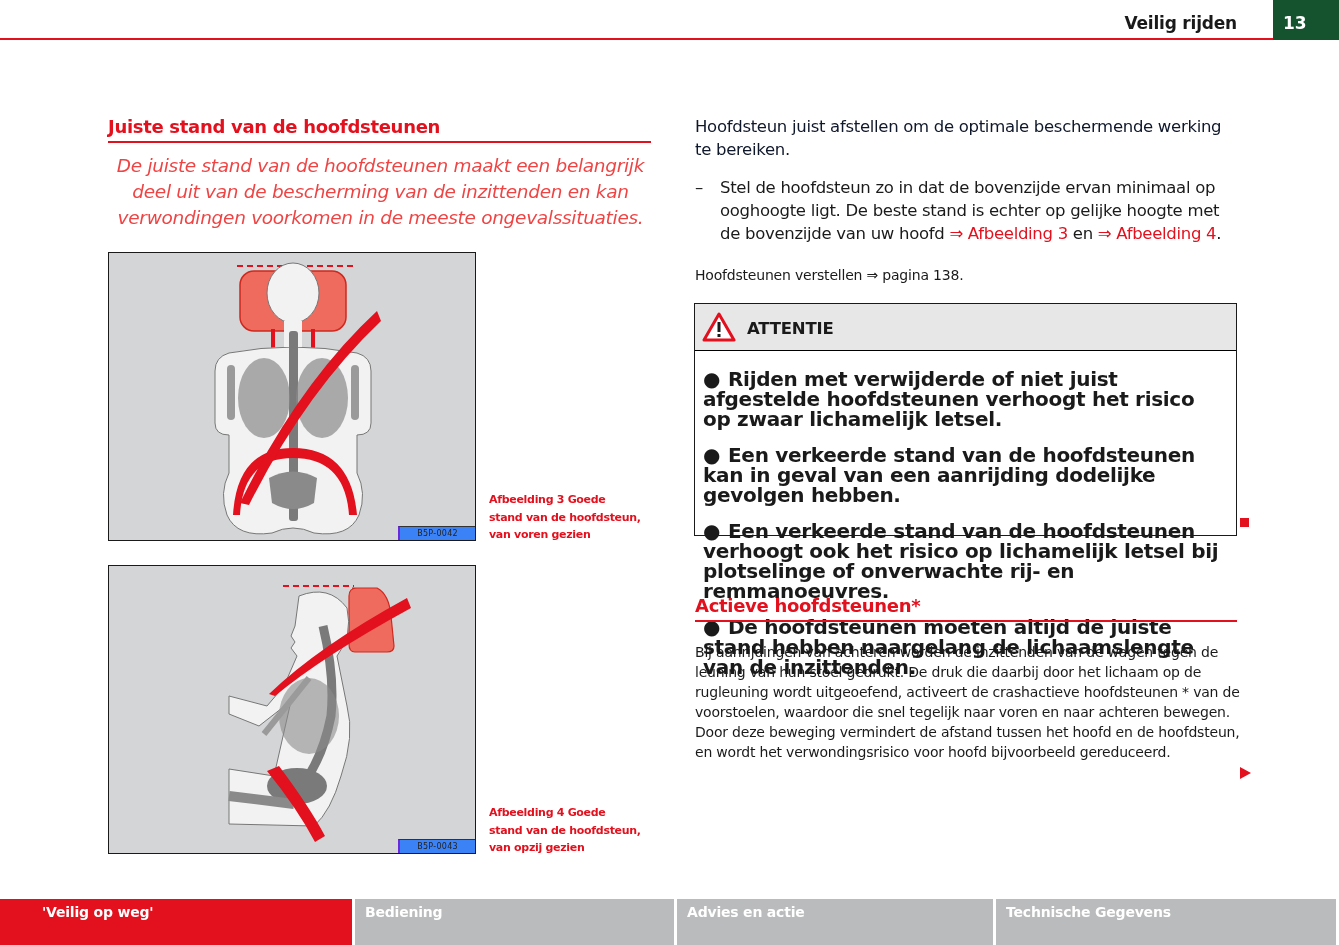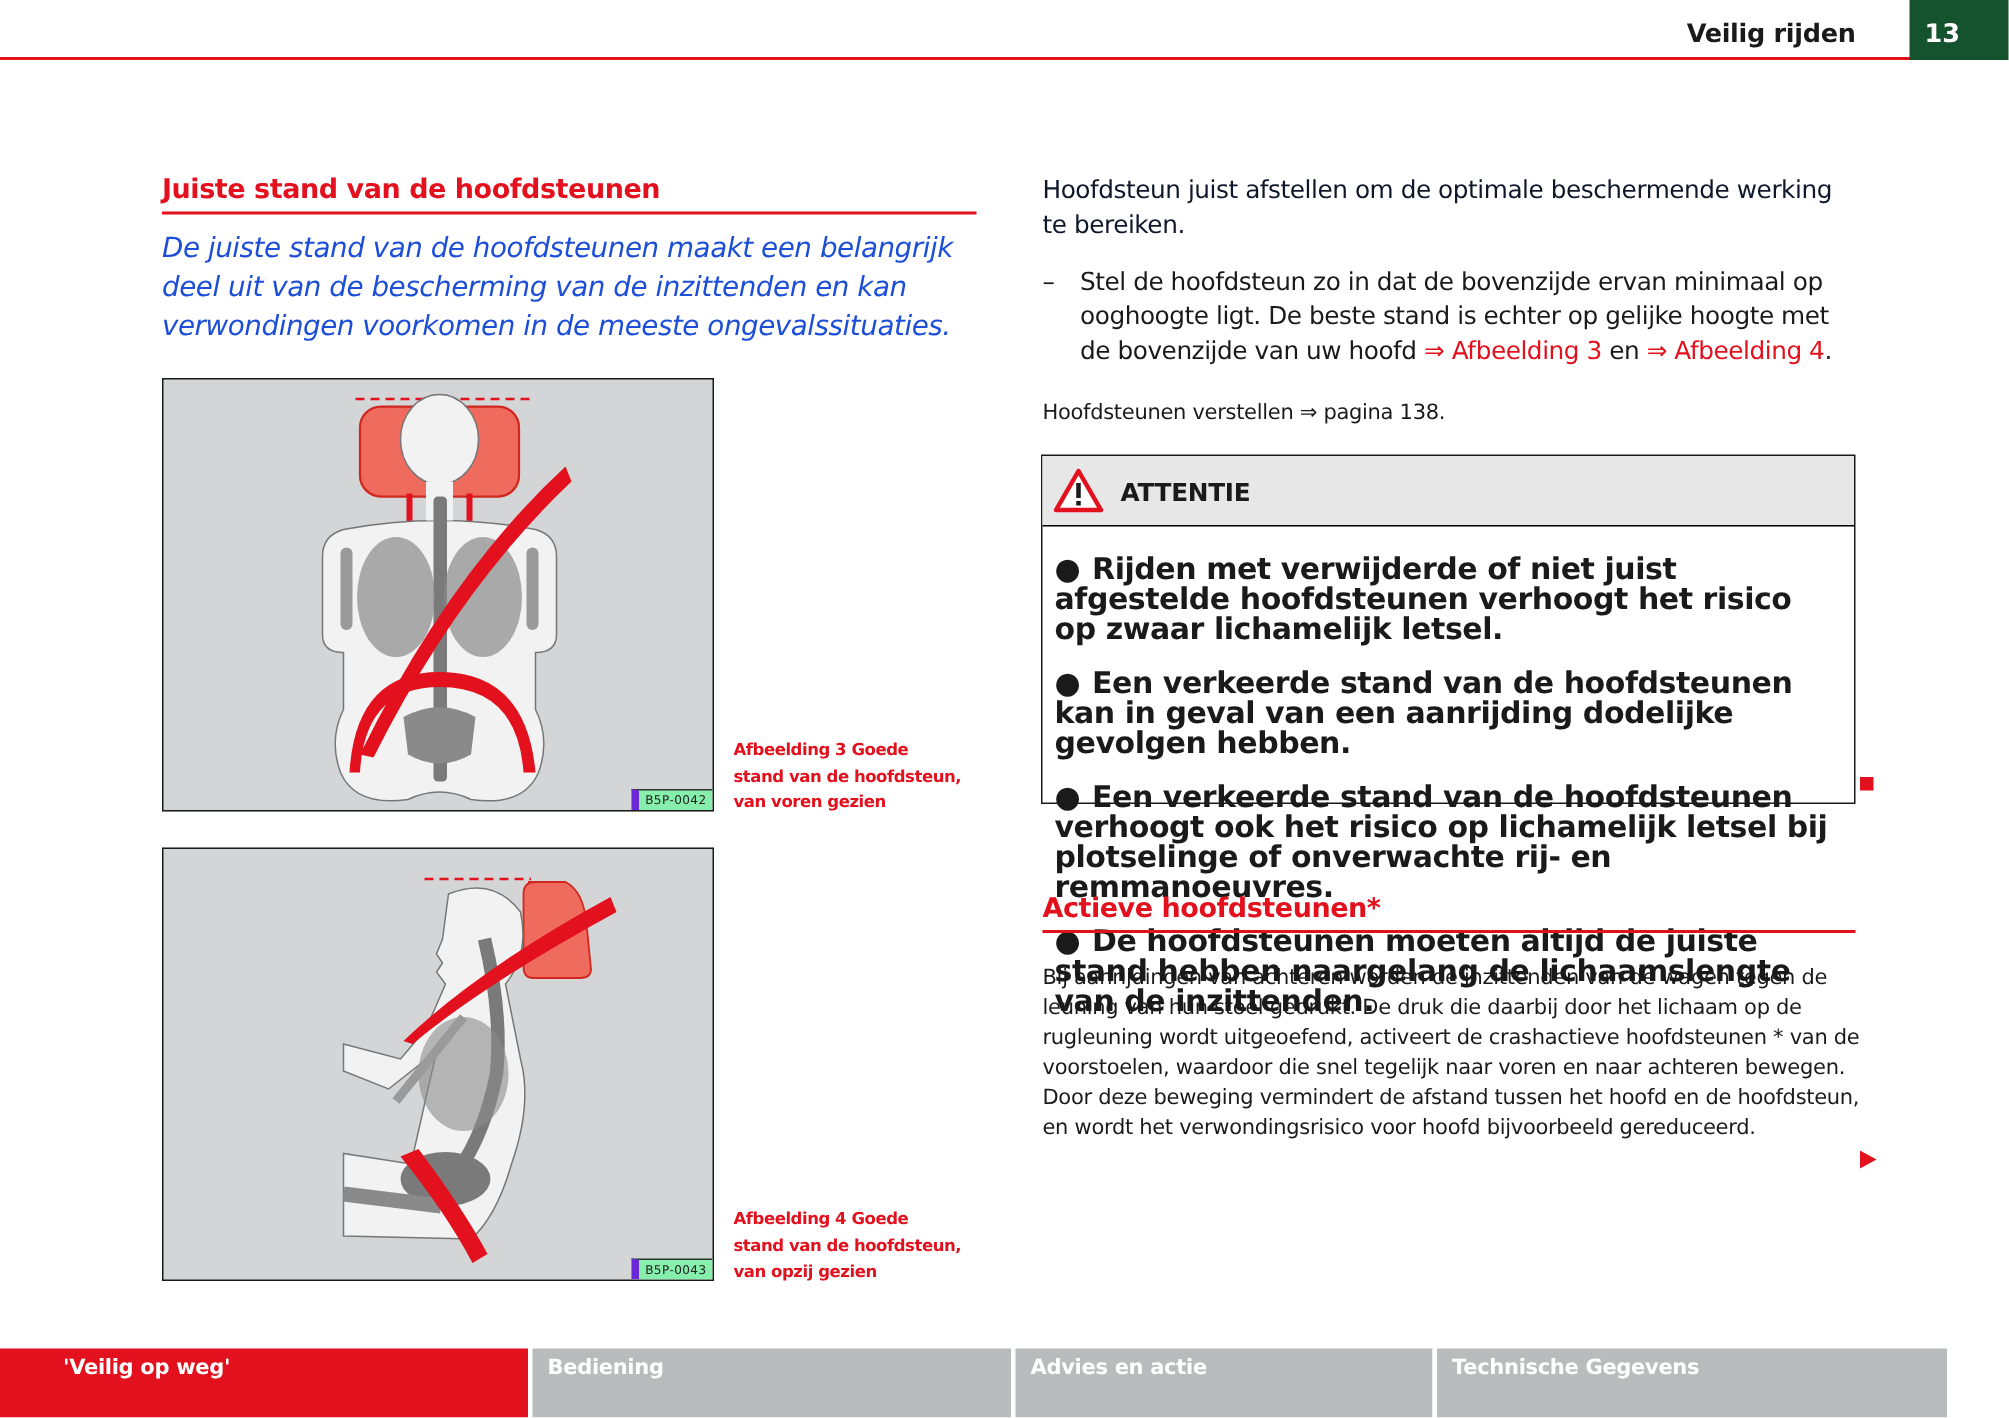--- a/index.html
+++ b/index.html
@@ -8,24 +8,24 @@
 
   
   .hdr-line { position: absolute; left: 0; top: 38px; width: 1274px; height: 2px; background: #e3101d; }
   .hdr-title { position: absolute; right: 102px; top: 13px; font-size: 17px; font-weight: bold; color: #1a1a1a; letter-spacing: -0.2px; }
   .hdr-page { position: absolute; left: 1273px; top: 0; width: 77px; height: 40px; background: #14532d; color: #fff; font-weight: bold; font-size: 17px; padding: 13px 0 0 10px; }
 
   
   .sec-h { position: absolute; font-size: 18px; font-weight: bold; color: #e3101d; letter-spacing: -0.3px; }
   .sec-rule { position: absolute; height: 2px; background: #e3101d; }
 
-  .intro { position: absolute; left: 108px; top: 153px; width: 545px; font-size: 18.5px; font-style: italic; line-height: 26px; color: #1d4ed8; letter-spacing: -0.3px; }
+  .intro { position: absolute; left: 108px; top: 153px; width: 545px; font-size: 18.5px; font-style: italic; line-height: 26px; color: #ef4444; letter-spacing: -0.3px; text-align: center; }
 
   .figure { position: absolute; left: 108px; width: 368px; height: 289px; border: 1px solid #1a1a1a; background: #d4d5d6; overflow: hidden; }
-  .fig-code { position: absolute; right: 0; bottom: 0; background: #86efac; border-left: 5px solid #6d28d9; border-top: 1px solid #333; font-size: 8px; padding: 2px 4px; color: #222; letter-spacing: 0.3px; }
+  .fig-code { position: absolute; right: 0; bottom: 0; background: #3b82f6; border-left: 2px solid #6d28d9; border-top: 1px solid #333; font-size: 8px; padding: 2px 17px; color: #222; letter-spacing: 0.3px; }
   .fig-cap { position: absolute; left: 489px; width: 170px; font-size: 11px; font-weight: bold; color: #e3101d; line-height: 17.5px; letter-spacing: -0.3px; }
 
   .body-txt { position: absolute; font-size: 16.5px; line-height: 23px; color: #0f172a; letter-spacing: -0.3px; }
   .small-txt { position: absolute; font-size: 14px; line-height: 20px; color: #1a1a1a; letter-spacing: -0.2px; }
 
   .dash-item { position: absolute; left: 695px; top: 176px; width: 545px; font-size: 16.5px; line-height: 23px; letter-spacing: -0.3px; }
   .dash-item .dash { position: absolute; left: 0; top: 0; }
   .dash-item .dtext { display: block; padding-left: 25px; }
   .xref { color: #e3101d; }
 
@@ -145,16 +145,16 @@
 <div class="sec-h" style="left:695px; top:595px;">Actieve hoofdsteunen*</div>
 <div class="sec-rule" style="left:695px; top:620px; width:542px;"></div>
 <div class="small-txt" style="left:695px; top:642px; width:545px;">Bij aanrijdingen van achteren worden de inzittenden van de wagen tegen de leuning van hun stoel gedrukt. De druk die daarbij door het lichaam op de rugleuning wordt uitgeoefend, activeert de crashactieve hoofdsteunen * van de voorstoelen, waardoor die snel tegelijk naar voren en naar achteren bewegen. Door deze beweging vermindert de afstand tussen het hoofd en de hoofdsteun, en wordt het verwondingsrisico voor hoofd bijvoorbeeld gereduceerd.</div>
 <div class="cont-mark"></div>
 
 <div class="footer">
   <div class="ftab active" style="width:352px; padding-left:42px;">'Veilig op weg'</div>
   <div class="fsep"></div>
   <div class="ftab inactive" style="width:319px; padding-left:10px;">Bediening</div>
   <div class="fsep"></div>
-  <div class="ftab inactive" style="width:278px; padding-left:10px;">Advies en actie</div>
+  <div class="ftab inactive" style="width:316px; padding-left:10px;">Advies en actie</div>
   <div class="fsep"></div>
   <div class="ftab inactive" style="width:340px; padding-left:10px;">Technische Gegevens</div>
 </div>
 
 </body></html>

